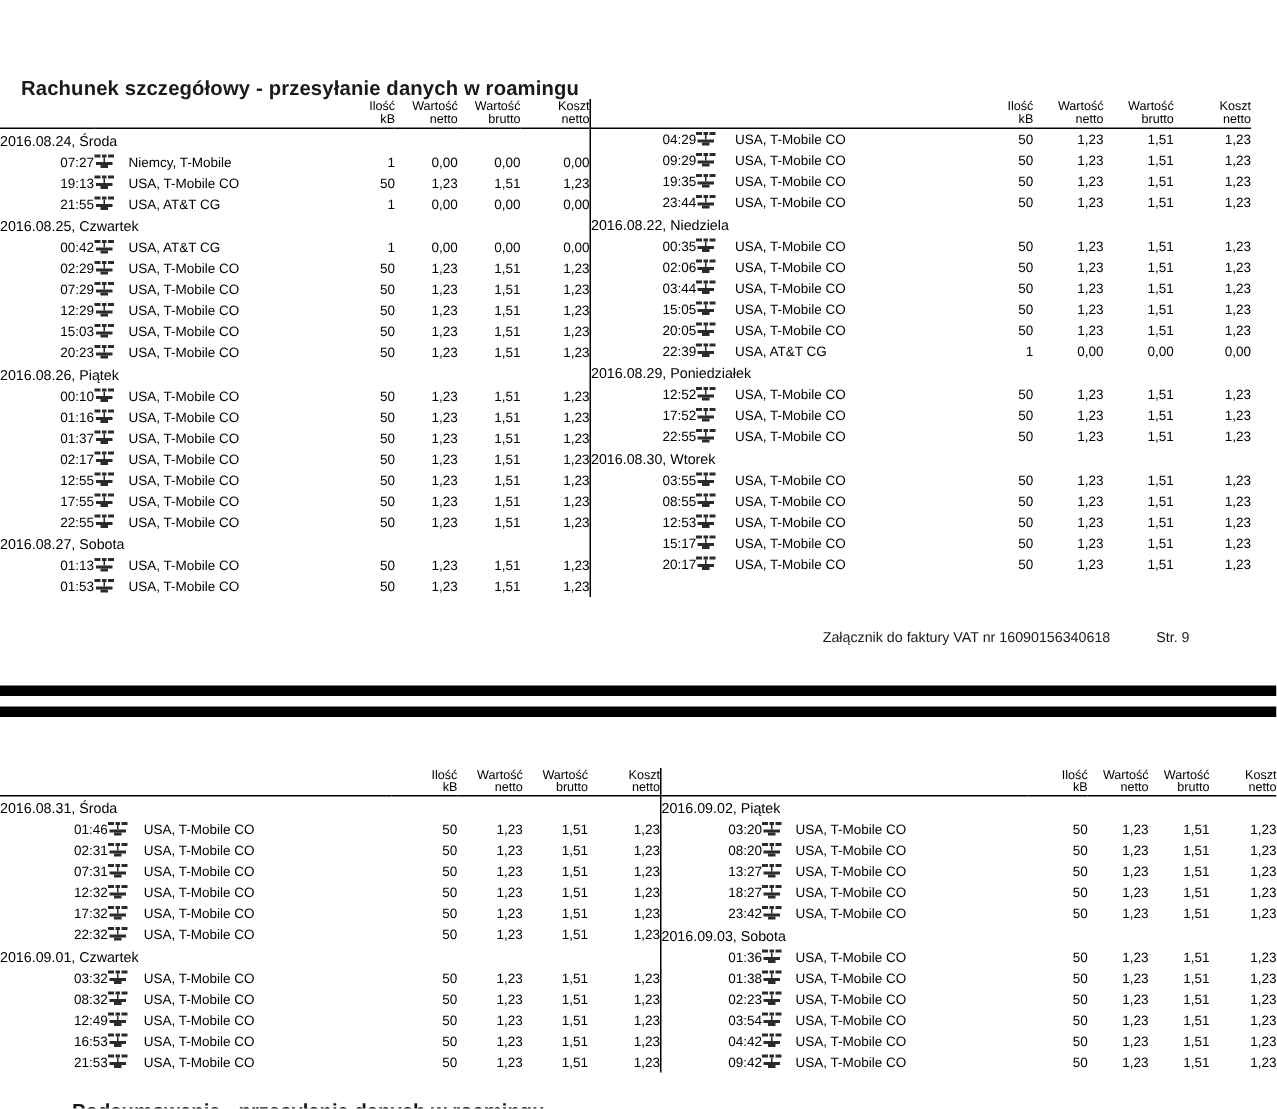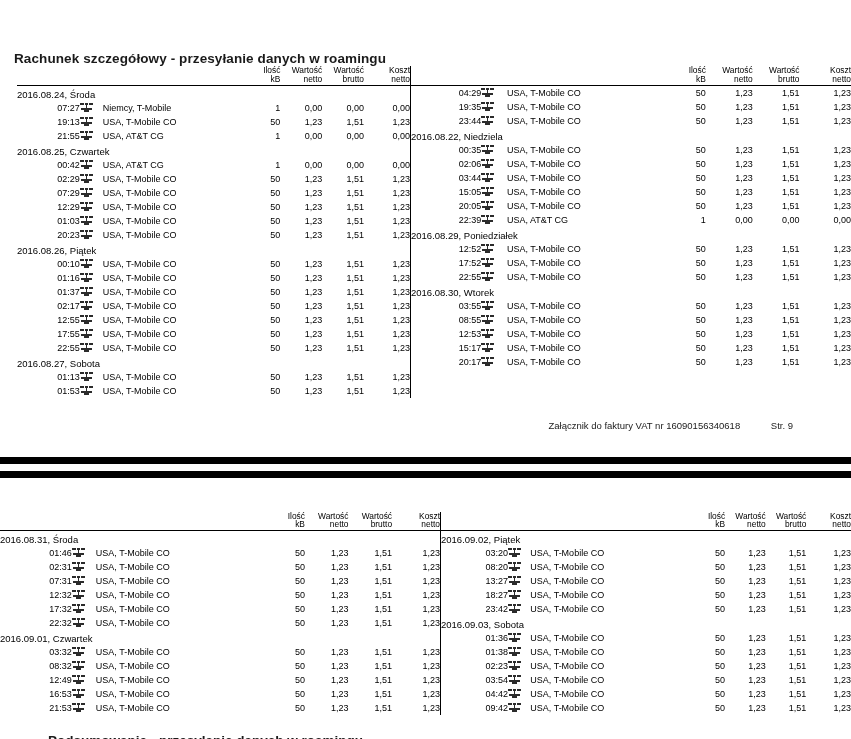--- a/index.html
+++ b/index.html
@@ -34,21 +34,20 @@
     font-weight: bold;
     color: #1a1a1a;
     padding: 0 0 0 48px;
   }
 
   
   .columns {
     display: flex;
     flex-direction: row;
     width: 851px;
-    justify-content: flex-end;
   }
   .col {
     position: relative;
   }
   .col.left  { width: 393px; }
   .col.right { width: 440px; }
 
   .divider {
     width: 1px;
     background: #000;
@@ -261,21 +260,21 @@
             <tr class="datarow">
               <td class="c-time">12:29</td>
               <td class="c-ico"><span class="gprs-icon"><i class="b1"></i><i class="b2"></i><i class="b3"></i><i class="st"></i><i class="b4"></i><i class="b5"></i></span></td>
               <td class="c-dest">USA, T-Mobile CO</td>
               <td class="c-qty">50</td>
               <td class="c-net">1,23</td>
               <td class="c-gross">1,51</td>
               <td class="c-cost">1,23</td>
             </tr>
             <tr class="datarow">
-              <td class="c-time">01:03</td>
+              <td class="c-time">15:03</td>
               <td class="c-ico"><span class="gprs-icon"><i class="b1"></i><i class="b2"></i><i class="b3"></i><i class="st"></i><i class="b4"></i><i class="b5"></i></span></td>
               <td class="c-dest">USA, T-Mobile CO</td>
               <td class="c-qty">50</td>
               <td class="c-net">1,23</td>
               <td class="c-gross">1,51</td>
               <td class="c-cost">1,23</td>
             </tr>
             <tr class="datarow">
               <td class="c-time">20:23</td>
               <td class="c-ico"><span class="gprs-icon"><i class="b1"></i><i class="b2"></i><i class="b3"></i><i class="st"></i><i class="b4"></i><i class="b5"></i></span></td>
@@ -402,20 +401,29 @@
               <span class="hl2">netto</span>
             </th>
           </tr>
         </thead>
         <tbody>
             <tr class="head-underline">
               <td colspan="7"></td>
             </tr>
             <tr class="datarow">
               <td class="c-time">04:29</td>
+              <td class="c-ico"><span class="gprs-icon"><i class="b1"></i><i class="b2"></i><i class="b3"></i><i class="st"></i><i class="b4"></i><i class="b5"></i></span></td>
+              <td class="c-dest">USA, T-Mobile CO</td>
+              <td class="c-qty">50</td>
+              <td class="c-net">1,23</td>
+              <td class="c-gross">1,51</td>
+              <td class="c-cost">1,23</td>
+            </tr>
+            <tr class="datarow">
+              <td class="c-time">09:29</td>
               <td class="c-ico"><span class="gprs-icon"><i class="b1"></i><i class="b2"></i><i class="b3"></i><i class="st"></i><i class="b4"></i><i class="b5"></i></span></td>
               <td class="c-dest">USA, T-Mobile CO</td>
               <td class="c-qty">50</td>
               <td class="c-net">1,23</td>
               <td class="c-gross">1,51</td>
               <td class="c-cost">1,23</td>
             </tr>
             <tr class="datarow">
               <td class="c-time">19:35</td>
               <td class="c-ico"><span class="gprs-icon"><i class="b1"></i><i class="b2"></i><i class="b3"></i><i class="st"></i><i class="b4"></i><i class="b5"></i></span></td>

